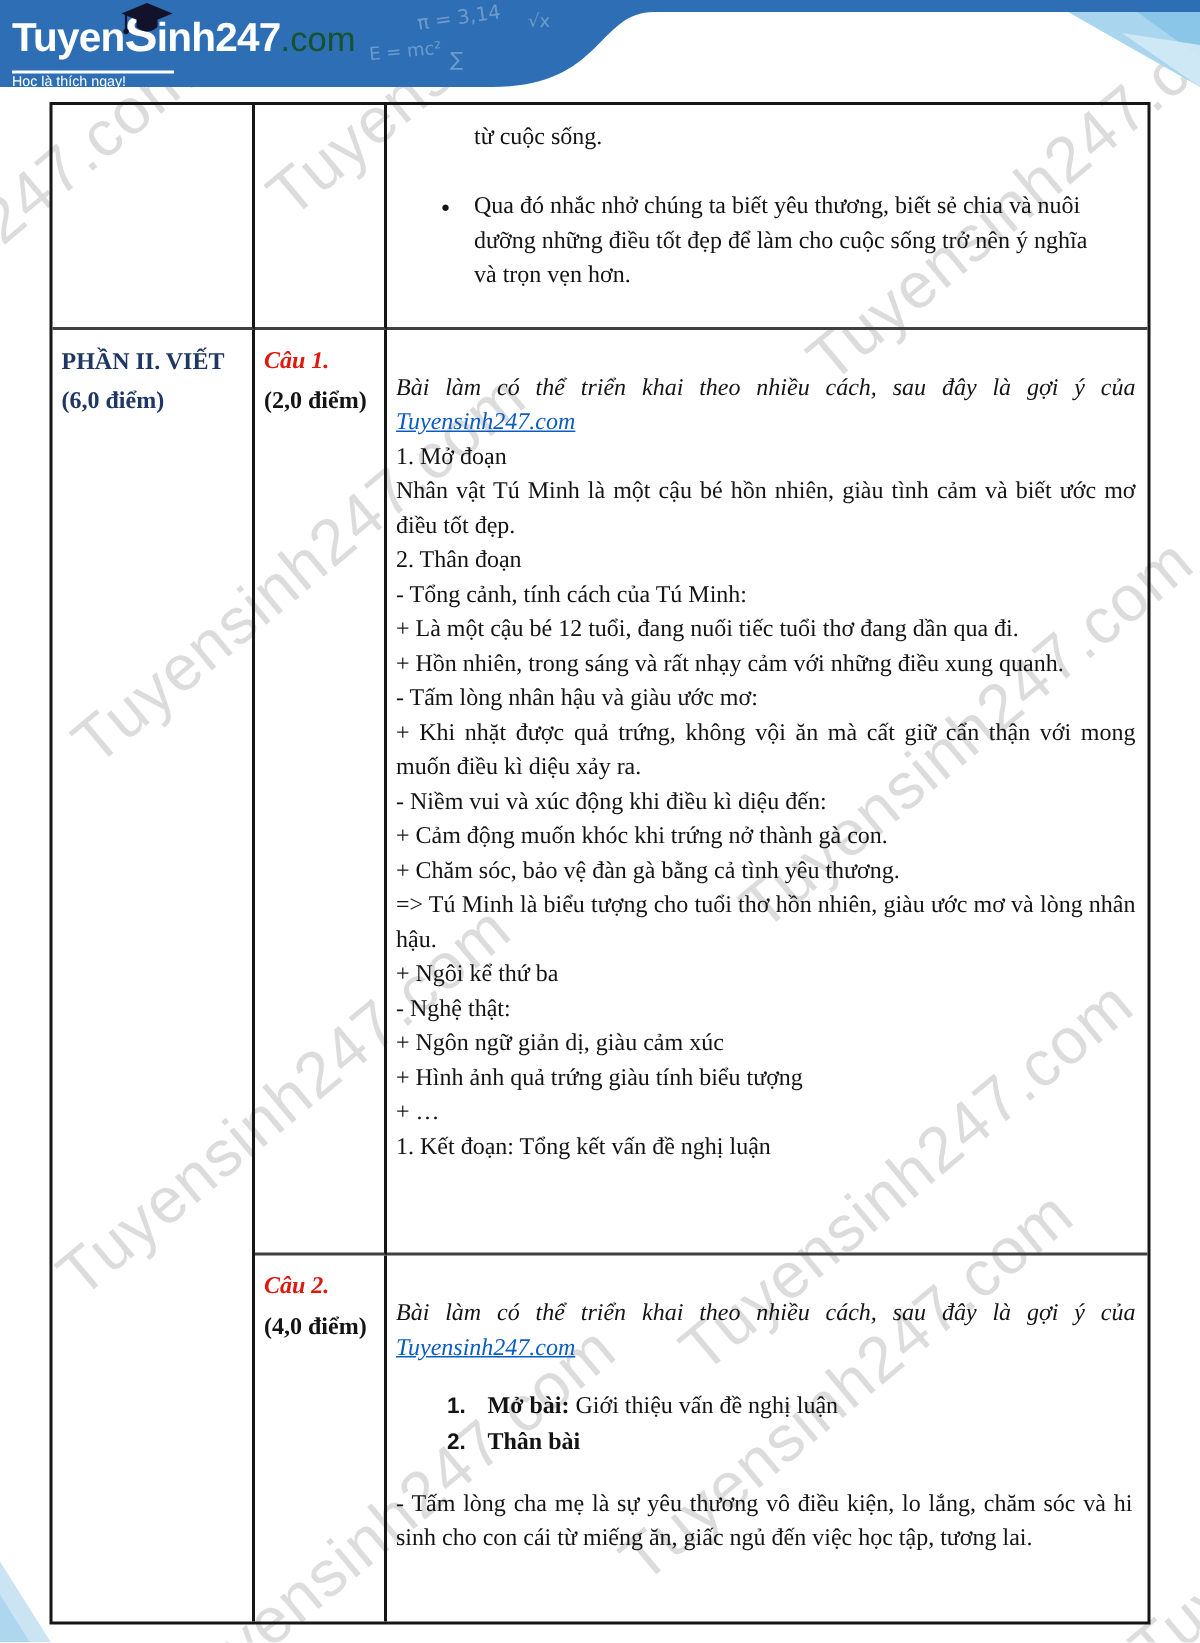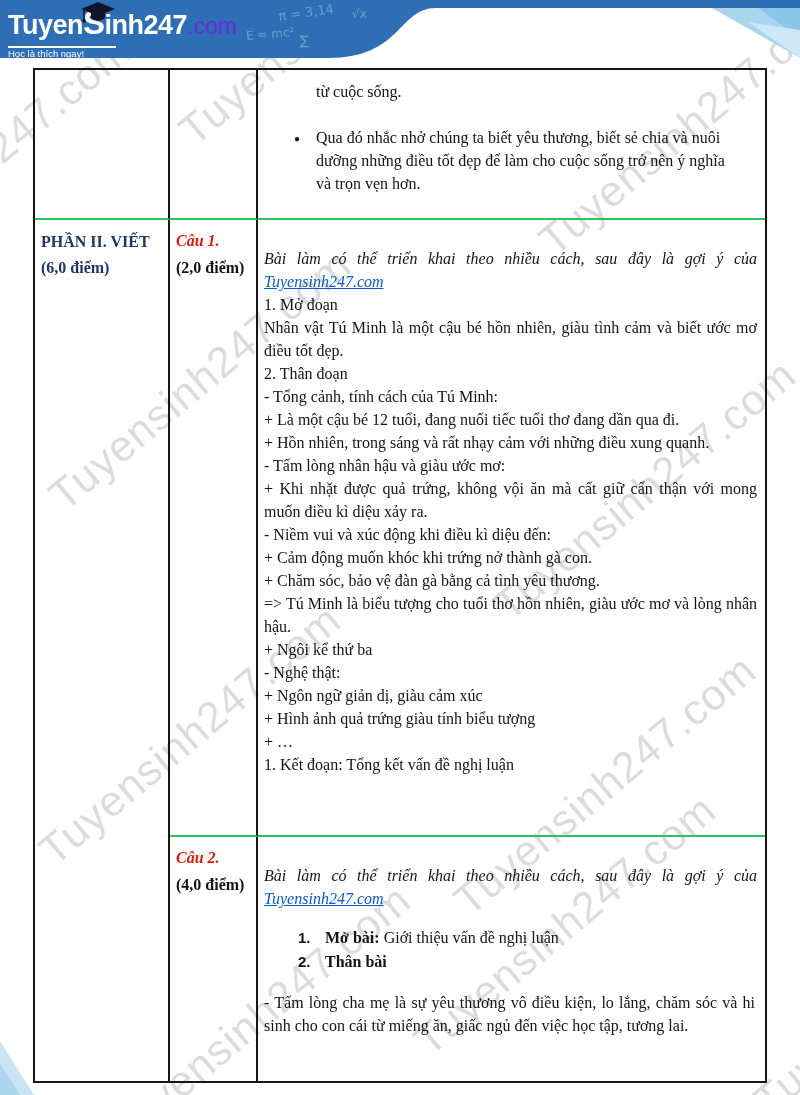--- a/index.html
+++ b/index.html
@@ -8,21 +8,21 @@
     font-family:"Liberation Serif","DejaVu Serif",serif;color:#141414;
   }
   
   .site-header{position:absolute;left:0;top:0;width:800px;height:58px;}
   .site-header svg{position:absolute;left:0;top:0;}
   .logo{position:absolute;left:8px;top:6px;width:200px;height:46px;color:#fff;
         font-family:"Liberation Sans","DejaVu Sans",sans-serif;}
   .logo-text{white-space:nowrap;line-height:34px;}
   .logo-part1,.logo-part3{font-weight:700;font-size:27px;letter-spacing:-.5px;}
   .logo-part2{font-weight:700;font-size:33px;letter-spacing:-.5px;}
-  .logo-suffix{font-weight:400;font-size:23px;color:#6d28d9;}
+  .logo-suffix{font-weight:400;font-size:23px;color:#14532d;}
   .cap{position:absolute;left:72px;top:-5px;}
   .tagline-row{display:flex;align-items:flex-start;margin-top:0px;flex-direction:column;}
   .tagline-rule{width:108px;height:2px;background:#fff;margin-right:5px;flex:none;}
   .tagline{font-size:9.5px;color:#fff;white-space:nowrap;}
   .formula{position:absolute;color:#fff;opacity:.30;font-family:"DejaVu Sans",sans-serif;white-space:nowrap;}
   .f1{left:278px;top:5px;font-size:13px;transform:rotate(-8deg);}
   .f2{left:246px;top:27px;font-size:12px;transform:rotate(-5deg);}
   .f3{left:352px;top:7px;font-size:12px;}
   .f4{left:300px;top:33px;font-size:13px;}
   
@@ -42,21 +42,21 @@
   .corner-bl{position:absolute;left:0;bottom:0;}
   
   .doc-table{
     position:absolute;left:33px;top:68px;width:734px;height:1015px;
     border:2px solid #161616;box-sizing:border-box;
     display:grid;grid-template-columns:135px 88px 1fr;grid-template-rows:150px 617px auto;
     background:transparent;
   }
   .cell{box-sizing:border-box;font-size:16px;line-height:23px;padding:8px 8px 6px 6px;}
   .b-r{border-right:2px solid #161616;}
-  .b-b{border-bottom:2px solid #22c55e;}
+  .b-b{border-bottom:2px solid #404040;}
   .cell-section{grid-row:2/4;color:#1e3765;font-weight:700;font-size:16px;line-height:26px;padding-top:9px;}
   .cell-q{font-weight:700;font-size:16px;line-height:27px;padding:7px 4px 6px 6px;}
   .q-label{color:#e0190f;font-style:italic;}
   .cell-c3{padding-top:10px;}
   .cont-line{margin:0 10px 23px 52px;}
   .bullet-item{display:flex;margin-left:30px;}
   .bullet-dot{flex:none;width:22px;font-size:10px;line-height:23px;padding-top:1px;}
   .bullet-item p{flex:1;margin:0;padding-right:14px;font-family:Liberation Serif, serif;}
   .cell-ans{padding:27px 8px 6px 6px;}
   .cell-ans p{margin:0;text-align:justify;}

